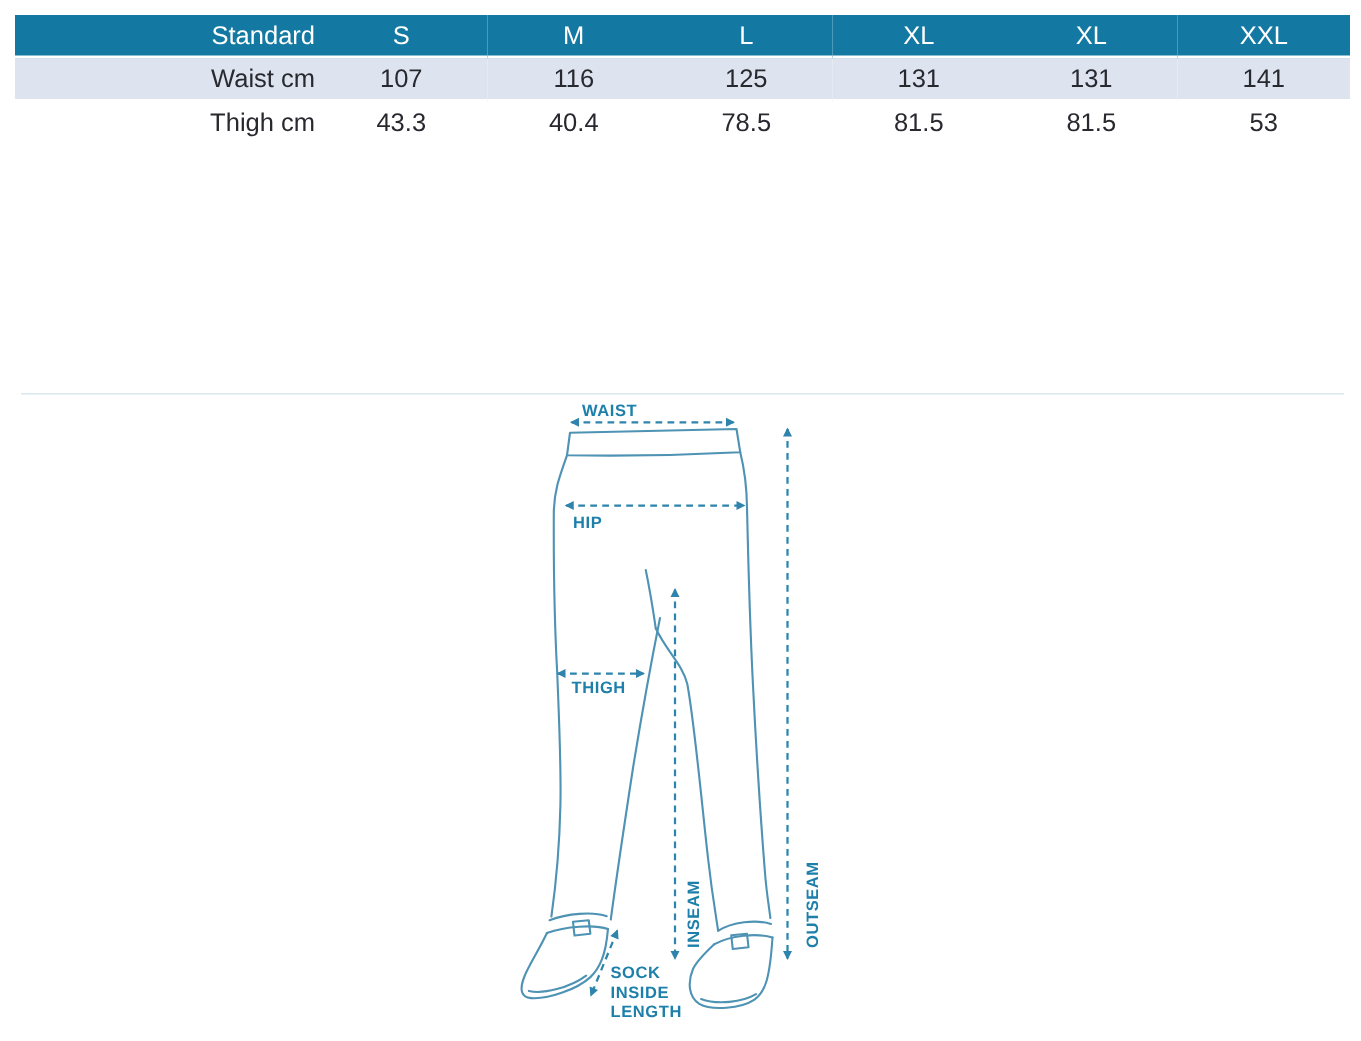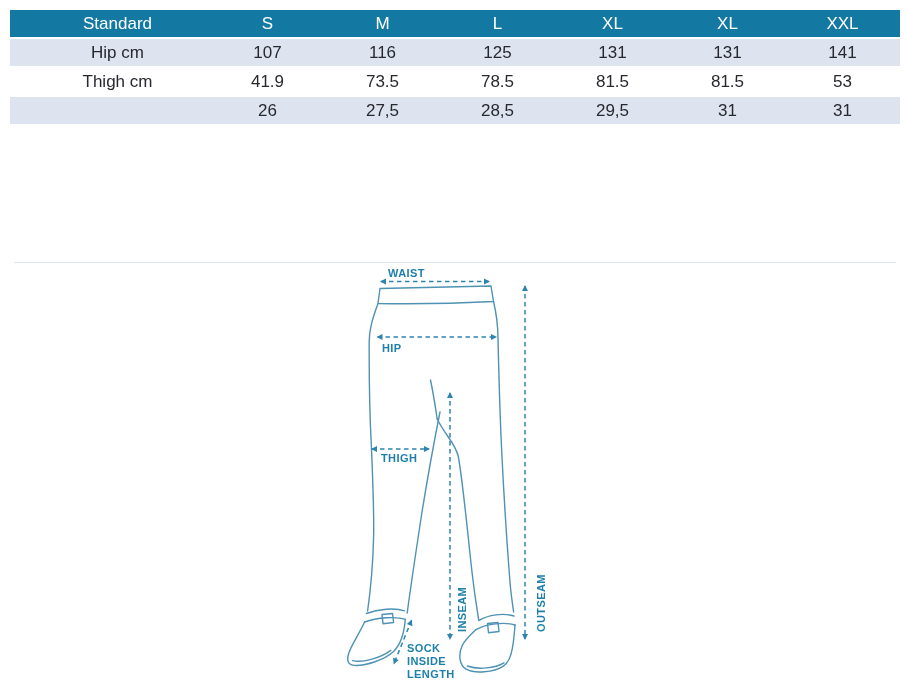--- a/index.html
+++ b/index.html
@@ -34,21 +34,21 @@
     height:29px;
     border-bottom:2px solid #ffffff;
     text-align:center;
     vertical-align:middle;
     font-weight:400;
     padding:0;
     white-space:nowrap;
     overflow:hidden;
   }
   .size-table th:first-child, .size-table td:first-child{
-    text-align:center;
+    text-align:right;
     padding-left:15px;
   }
   .size-table thead th{
     background:var(--header-bg);
     color:var(--header-text);
   }
   .size-table tbody tr:nth-child(odd) td{
     background:var(--row-alt-bg);
   }
   .table-underline{
@@ -103,45 +103,36 @@
         <th>S</th>
         <th>M</th>
         <th>L</th>
         <th>XL</th>
         <th>XL</th>
         <th>XXL</th>
       </tr>
   </thead>
   <tbody>
       <tr>
-        <td>Hip cm</td>
+        <td>Waist cm</td>
         <td>107</td>
         <td>116</td>
         <td>125</td>
         <td>131</td>
         <td>131</td>
         <td>141</td>
       </tr>
       <tr>
         <td>Thigh cm</td>
-        <td>41.9</td>
-        <td>73.5</td>
+        <td>43.3</td>
+        <td>40.4</td>
         <td>78.5</td>
         <td>81.5</td>
         <td>81.5</td>
         <td>53</td>
-      </tr>
-      <tr>
-        <td></td>
-        <td>26</td>
-        <td>27,5</td>
-        <td>28,5</td>
-        <td>29,5</td>
-        <td>31</td>
-        <td>31</td>
       </tr>
     </tbody>
 </table>
 
 <div class="table-underline"></div>
 
 <div class="diagram">
   <svg width="260" height="426" viewBox="330 268 260 426" xmlns="http://www.w3.org/2000/svg">
     <defs>
       <marker id="arr" markerWidth="8" markerHeight="8" refX="5.5" refY="3.5" orient="auto-start-reverse" markerUnits="userSpaceOnUse">

